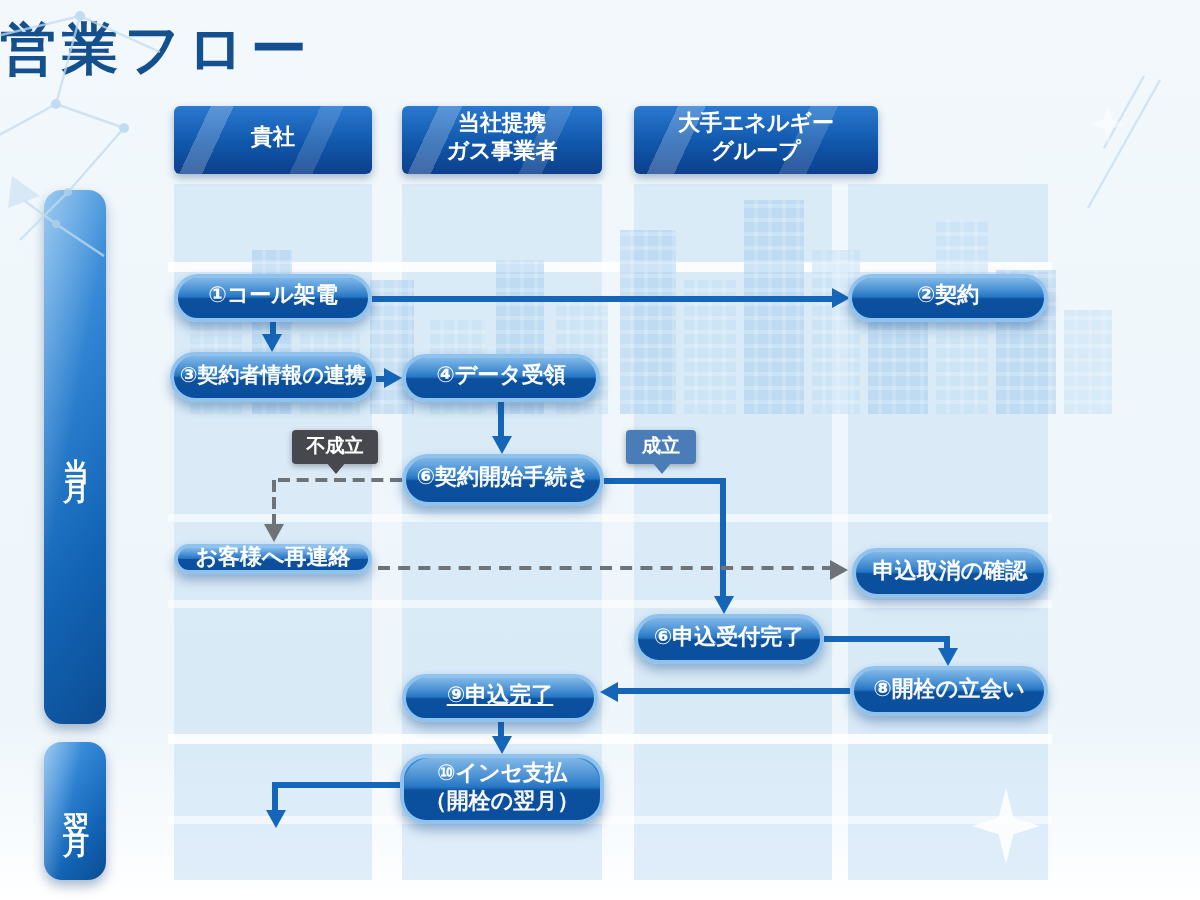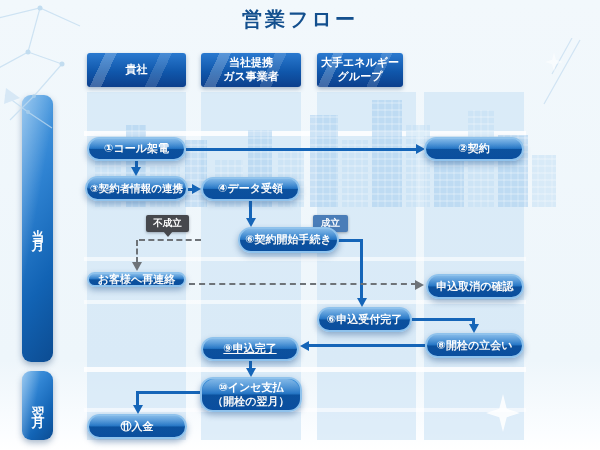--- a/index.html
+++ b/index.html
@@ -3,22 +3,22 @@
 <meta charset="utf-8">
 <style>
   html,body{margin:0;padding:0;}
   body{font-family:"Liberation Sans","DejaVu Sans",sans-serif;}
   #stage{
     position:relative;width:600px;height:450px;overflow:hidden;
     background:linear-gradient(180deg,#f2f8fc 0%,#eef6fb 80%,#fbfdff 96%,#ffffff 100%);
   }
   
   .title{
-    position:absolute;left:0;top:6px;width:600px;text-align:center;
-    font-size:20px;font-weight:800;letter-spacing:3px;color:#14508e;
+    position:absolute;left:0;top:6px;width:600px;text-align:left;
+    font-size:28px;font-weight:800;letter-spacing:3px;color:#14508e;
   }
   
   .col{position:absolute;top:92px;height:348px;background:rgba(203,226,245,.6);}
   .gut{position:absolute;left:84px;width:442px;background:rgba(255,255,255,.85);}
   
   .lane-h{
     position:absolute;top:53px;height:34px;border-radius:3px;
     background:linear-gradient(180deg,#2a79cf 0%,#1057ab 55%,#0c3f8c 100%);
     color:#fff;font-size:11px;font-weight:bold;line-height:1.25;text-align:center;
     display:flex;align-items:center;justify-content:center;white-space:pre-line;
@@ -147,21 +147,21 @@
     <div class="bld" style="left:498px;top:135px;width:30px;height:72px;"></div>
     <div class="bld lt" style="left:532px;top:155px;width:24px;height:52px;"></div>
   </div>
 
   <div class="sparkle" style="left:486px;top:394px;width:34px;height:38px;opacity:.85;"></div>
   <div class="sparkle" style="left:545px;top:52px;width:18px;height:20px;opacity:.5;"></div>
 
   <div class="lane-h" style="left:87px;width:99px;">貴社</div>
   <div class="lane-h" style="left:201px;width:100px;">当社提携
 ガス事業者</div>
-  <div class="lane-h" style="left:317px;width:86px;">大手エネルギー
+  <div class="lane-h" style="left:317px;width:122px;">大手エネルギー
 グループ</div>
 
   <div class="month" style="top:95px;height:267px;">当月</div>
   <div class="month" style="top:371px;height:69px;">翌月</div>
 
   <div class="line" style="left:186px;top:148px;width:232px;height:3px;"></div>
   <div class="ah r" style="left:416px;top:144px;"></div>
 
   <div class="line" style="left:135px;top:161px;width:3px;height:8px;"></div>
   <div class="ah d" style="left:131px;top:167px;"></div>
@@ -197,23 +197,22 @@
   <div class="dash-h" style="left:189px;top:283px;width:228px;"></div>
   <div class="ah r gray" style="left:415px;top:280px;"></div>
 
   <div class="tag tag-fail" style="left:146px;top:215px;width:43px;">不成立</div>
   <div class="tag tag-ok" style="left:313px;top:215px;width:35px;">成立</div>
 
   <div class="node" style="left:87px;top:137px;width:99px;height:24px;">①コール架電</div>
   <div class="node" style="left:424px;top:137px;width:100px;height:24px;">②契約</div>
   <div class="node small" style="left:85px;top:176px;width:103px;height:25px;">③契約者情報の連携</div>
   <div class="node" style="left:201px;top:177px;width:99px;height:24px;">④データ受領</div>
-  <div class="node" style="left:201px;top:227px;width:101px;height:26px;margin-left:37px;">⑥契約開始手続き</div>
+  <div class="node" style="left:201px;top:227px;width:101px;height:26px;">⑥契約開始手続き</div>
   <div class="node" style="left:87px;top:272px;width:99px;height:15px;">お客様へ再連絡</div>
   <div class="node" style="left:426px;top:274px;width:98px;height:25px;">申込取消の確認</div>
   <div class="node" style="left:317px;top:307px;width:95px;height:25px;">⑥申込受付完了</div>
   <div class="node" style="left:425px;top:333px;width:99px;height:25px;text-align:right;">⑧開栓の立会い</div>
   <div class="node" style="left:201px;top:337px;width:98px;height:24px;text-decoration:underline;">⑨申込完了</div>
   <div class="node" style="left:200px;top:377px;width:102px;height:35px;">⑩インセ支払
 （開栓の翌月）</div>
-  <div class="node" style="left:87px;top:414px;width:100px;height:25px;">⑪入金</div>
 
 </div>
 
 </body></html>

